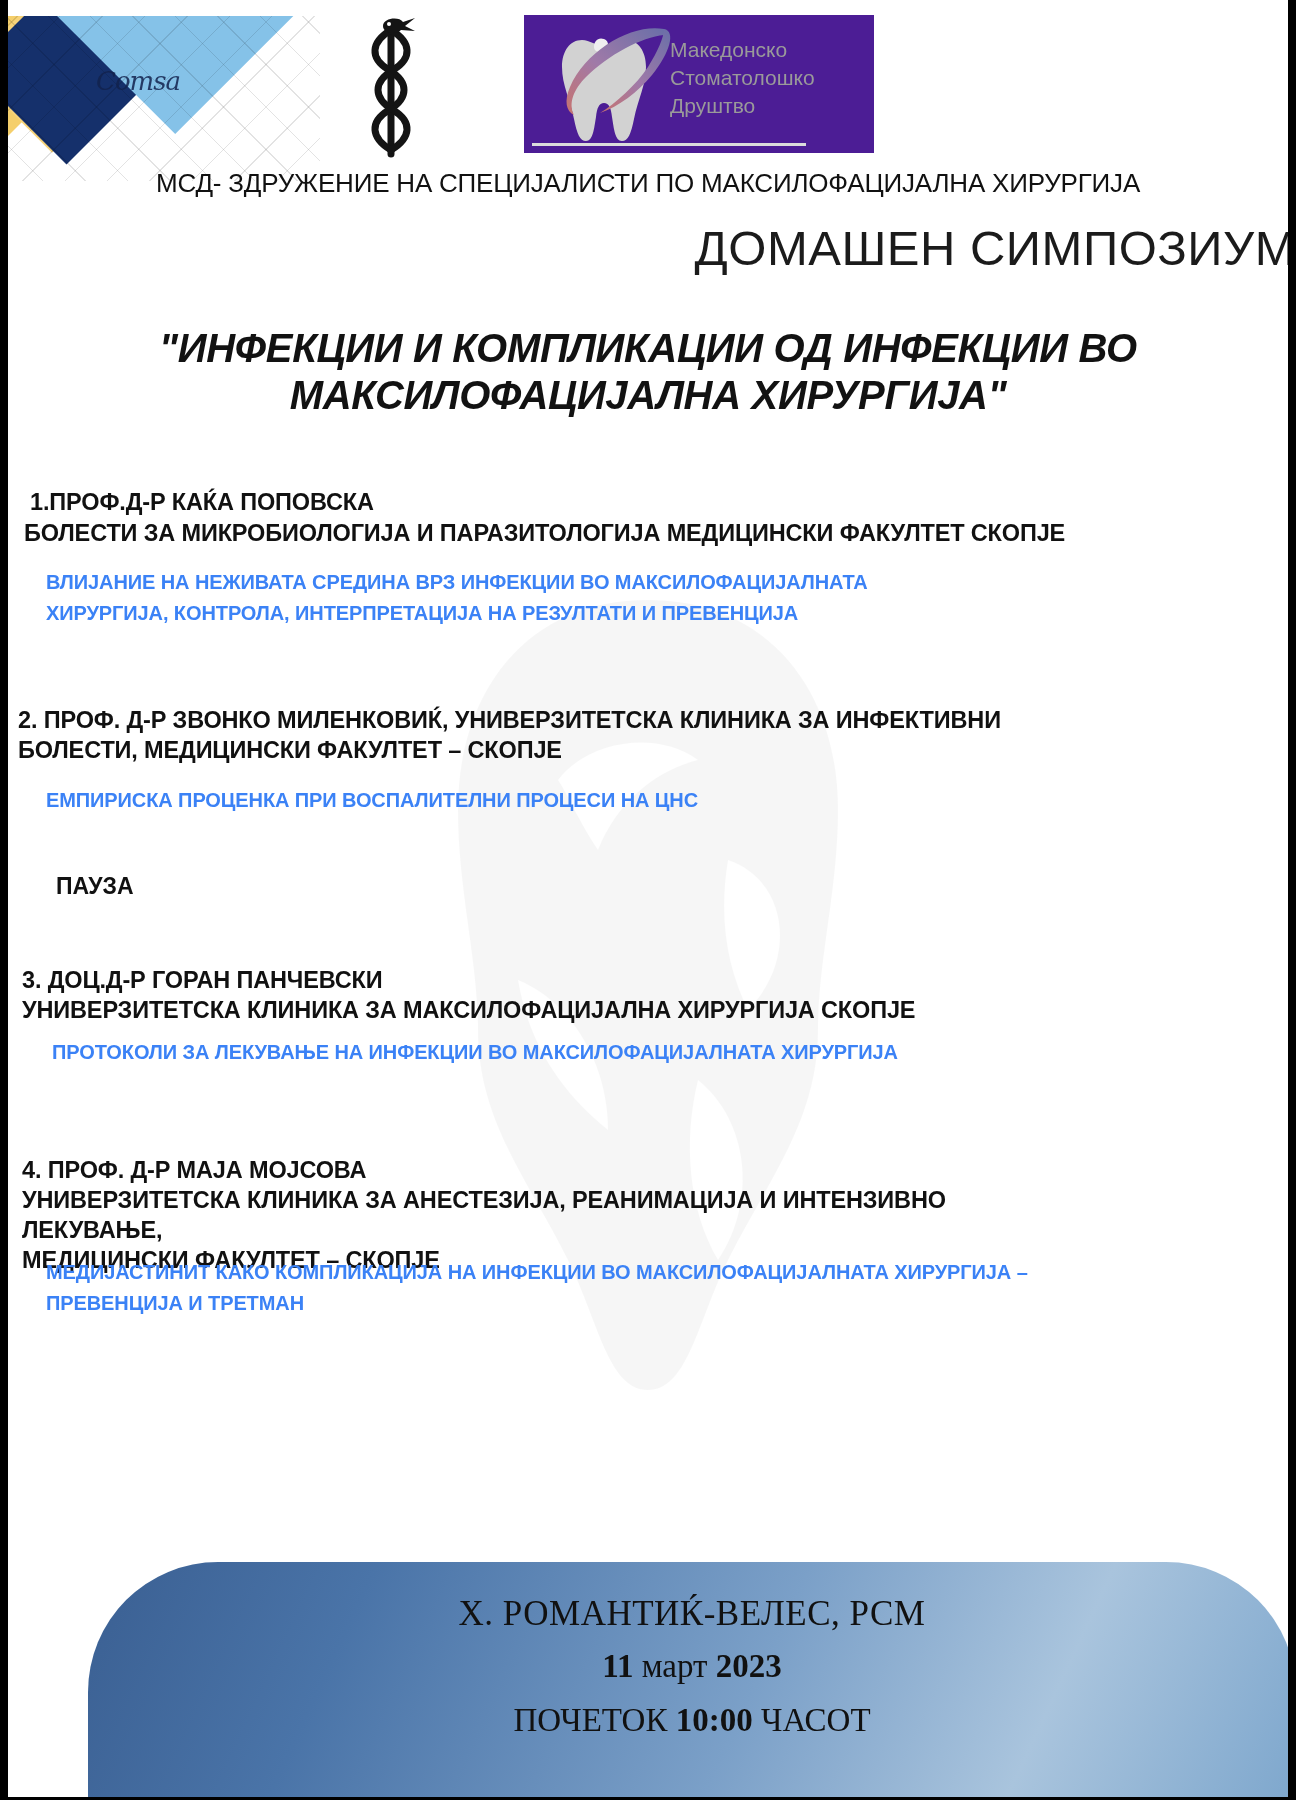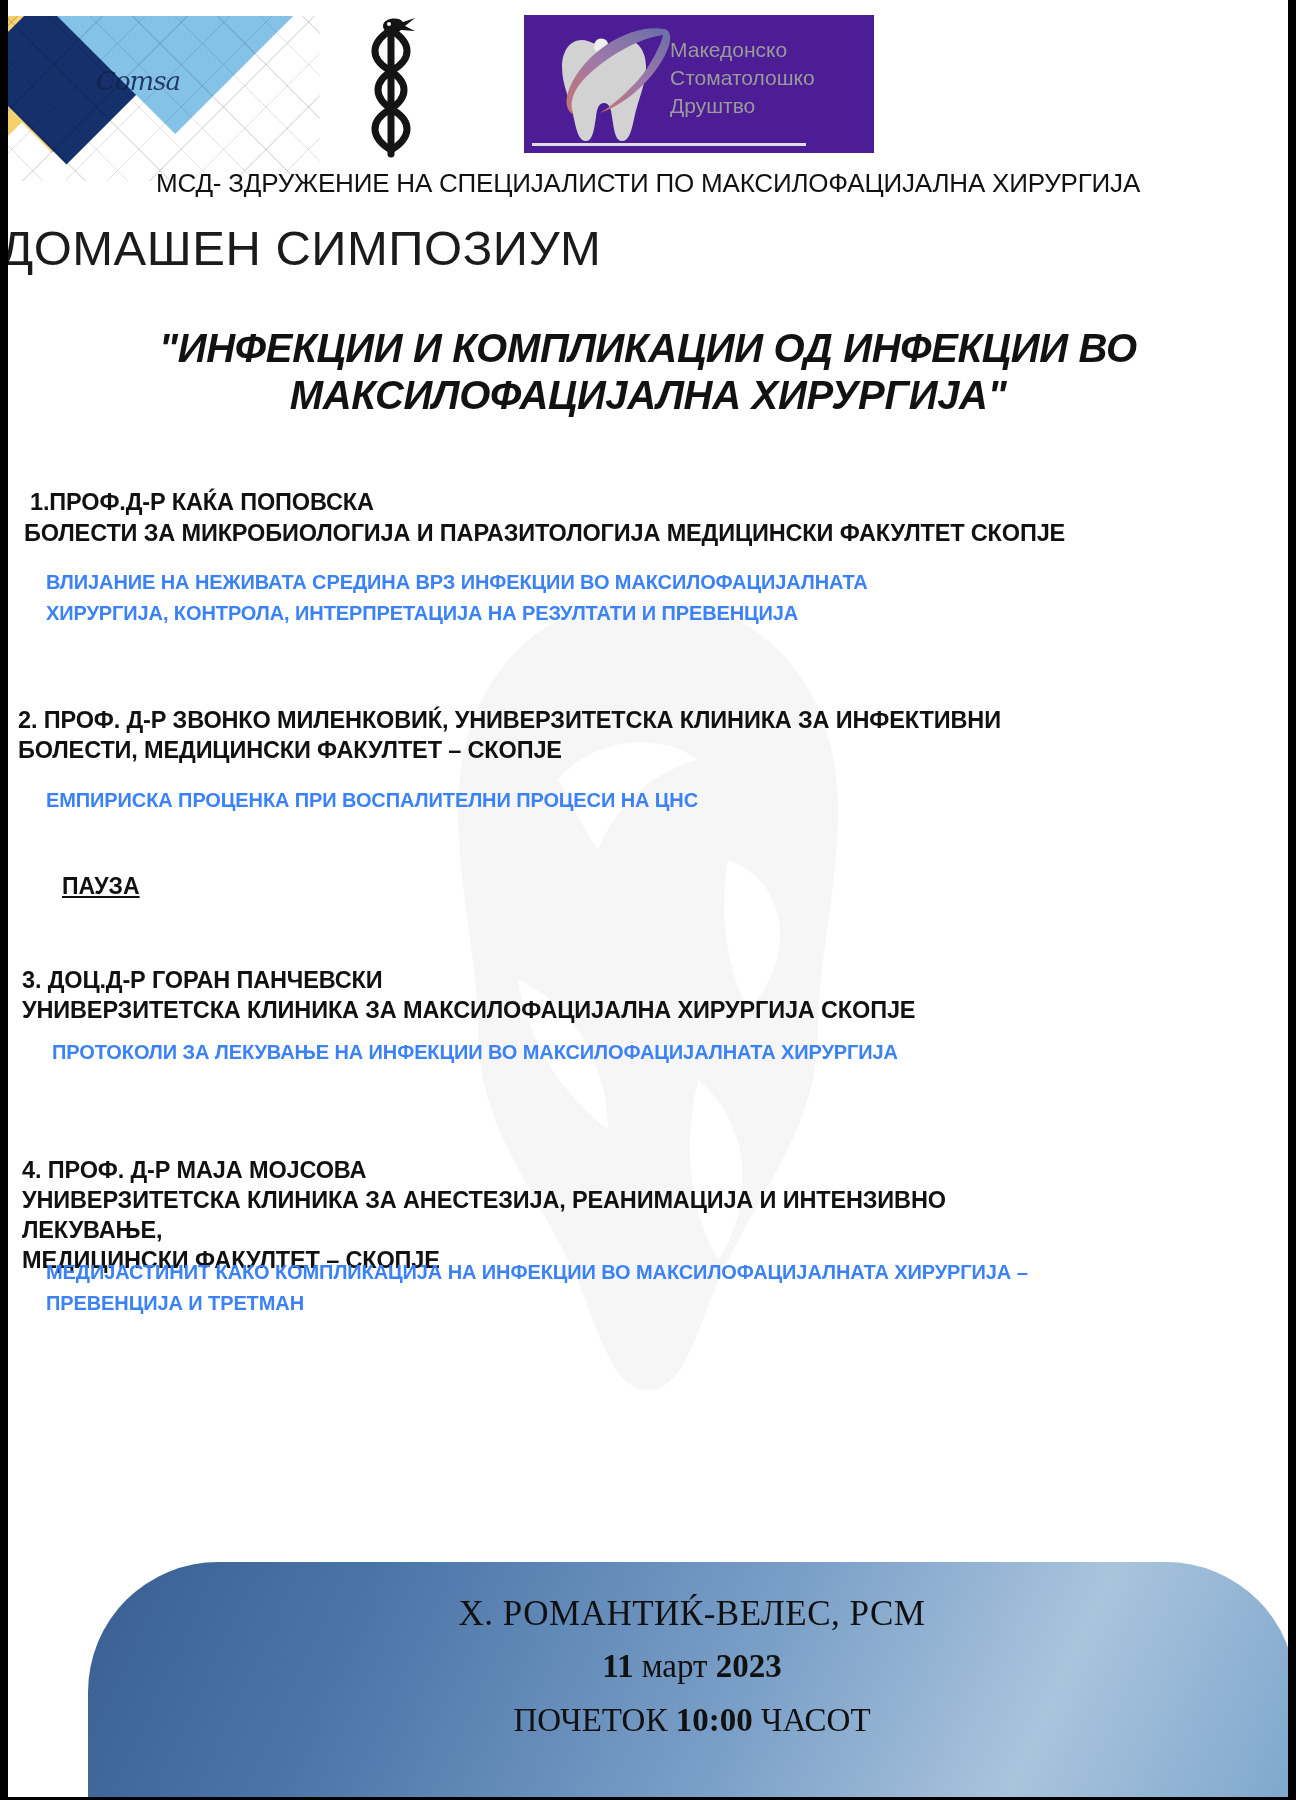--- a/index.html
+++ b/index.html
@@ -158,21 +158,21 @@
     font-size: 26px;
     letter-spacing: -0.2px;
     color: #111;
     white-space: nowrap;
   }
 
   .symposium {
     position: absolute;
     left: 0; right: 0;
     top: 220px;
-    text-align: left;
+    text-align: right;
     font-size: 49px;
     color: #1b1b1b;
     letter-spacing: 0.5px;
     font-weight: 400;
   }
 
   .main-title {
     position: absolute;
     left: 60px;
     right: 60px;
@@ -211,21 +211,21 @@
   }
 
   
   .b1n { position:absolute; left:30px; top:0px; }
   .b1a { position:absolute; left:24px; top:31px; }
   .b1t { position:absolute; left:46px; top:80px; }
 
   .b2n { position:absolute; left:18px; top:218px; width:1010px; }
   .b2t { position:absolute; left:46px; top:298px; }
 
-  .bpz { position:absolute; left:62px; top:386px;text-decoration:underline; }
+  .bpz { position:absolute; left:56px; top:386px; }
 
   .b3n { position:absolute; left:22px; top:478px; }
   .b3a { position:absolute; left:22px; top:508px; }
   .b3t { position:absolute; left:52px; top:550px; }
 
   .b4n { position:absolute; left:22px; top:668px; }
   .b4a { position:absolute; left:22px; top:698px; width:1060px; }
   .b4t { position:absolute; left:46px; top:770px; width:1130px; }
 
   

